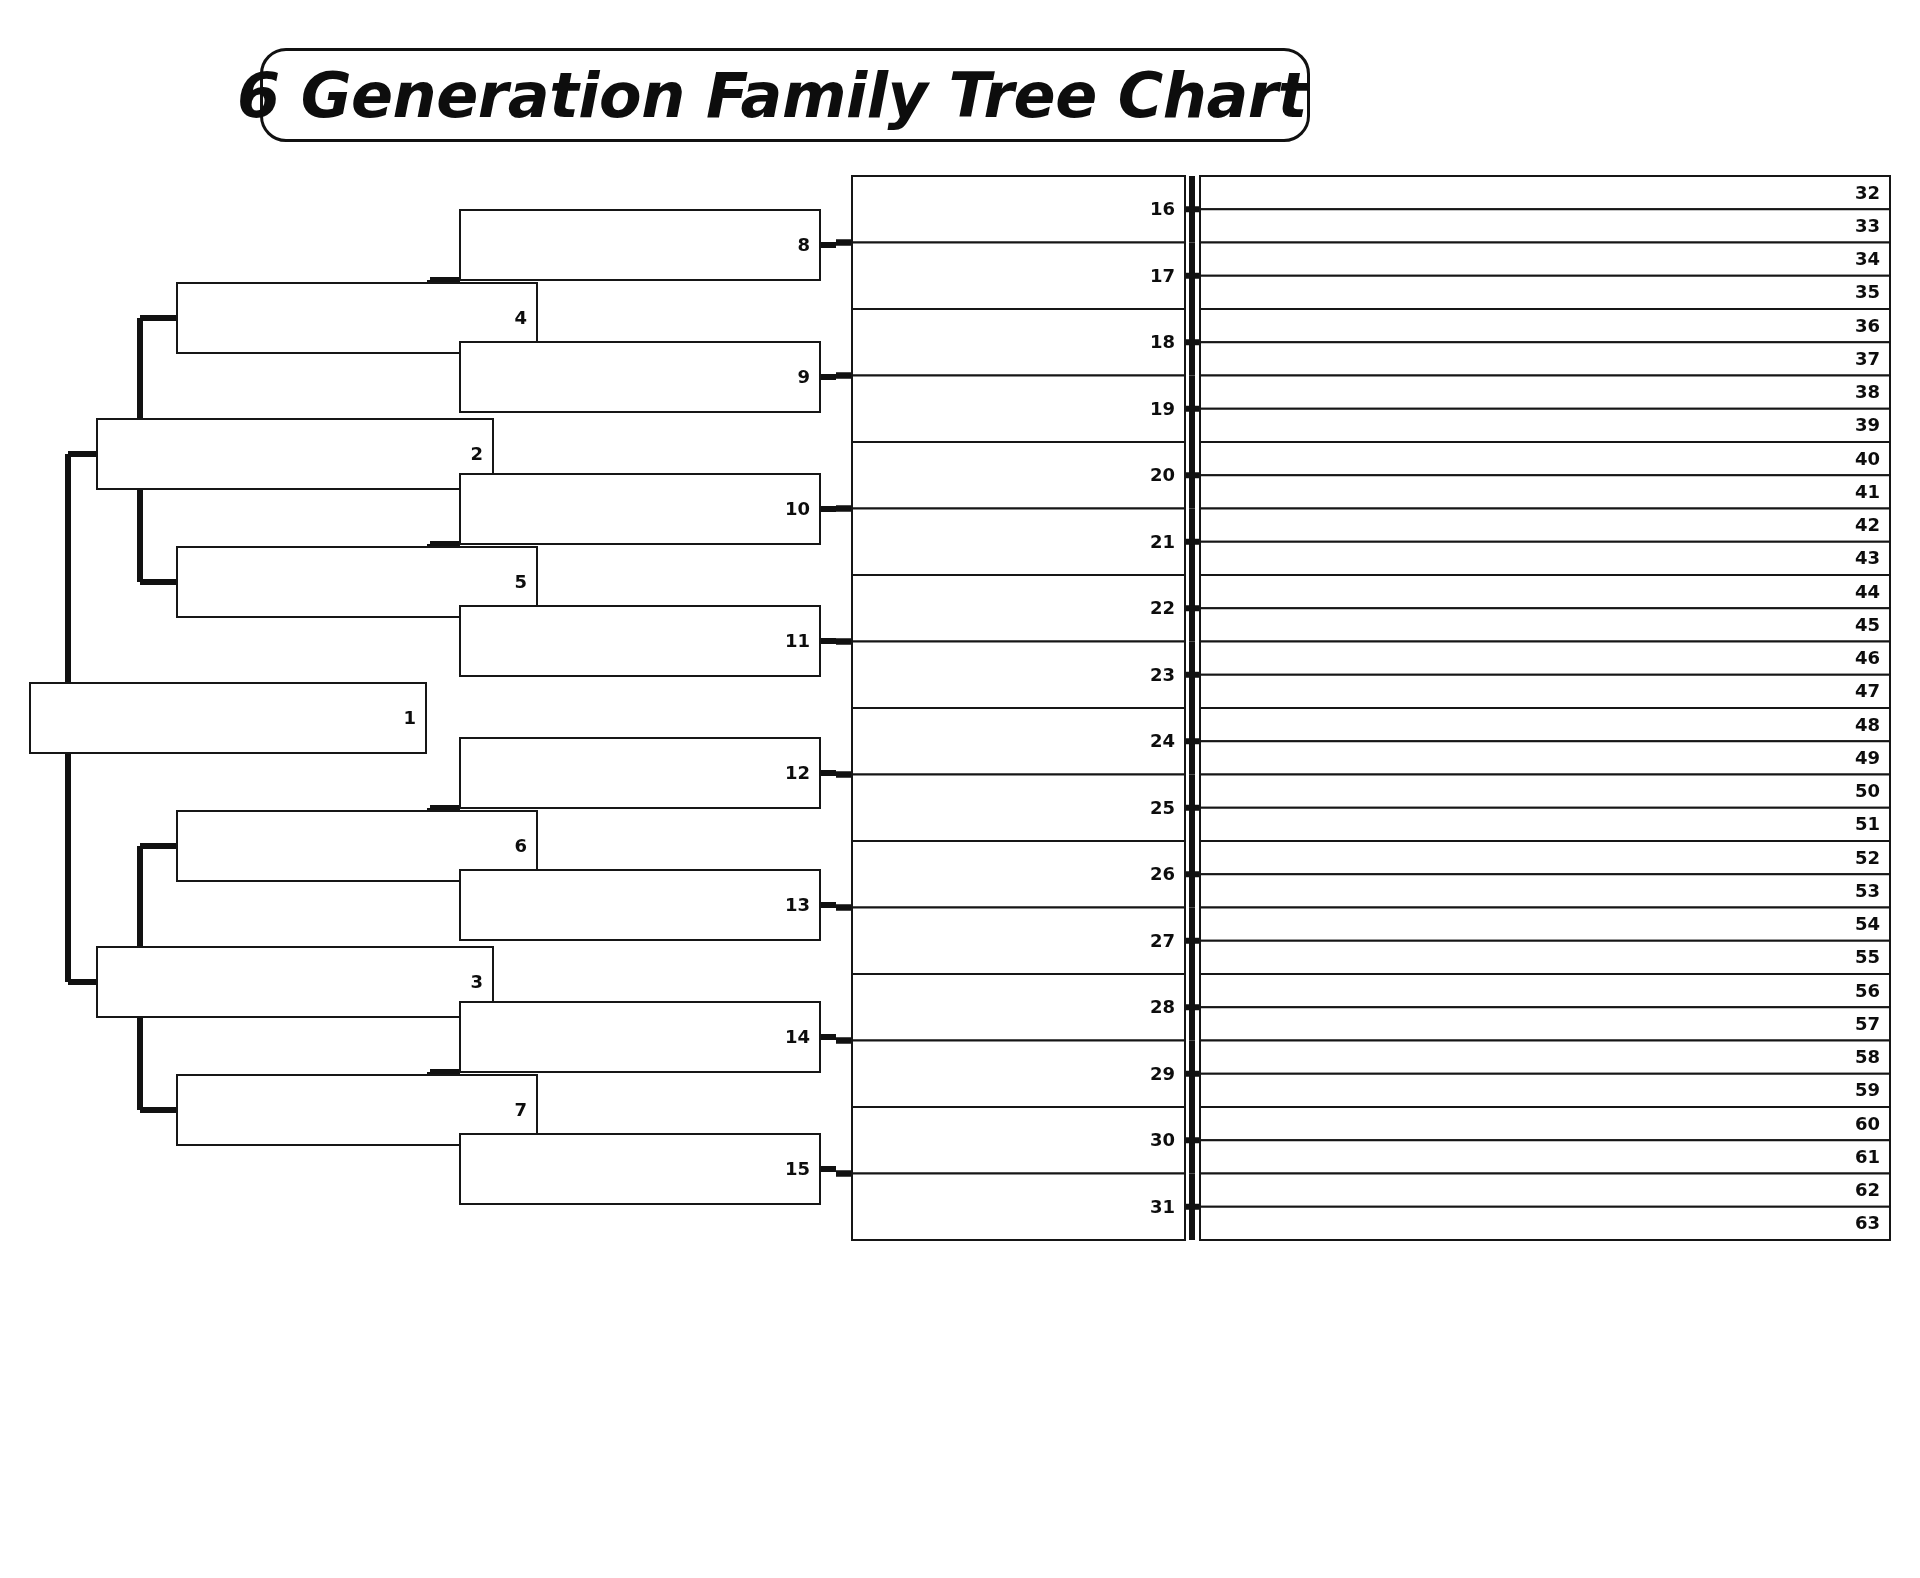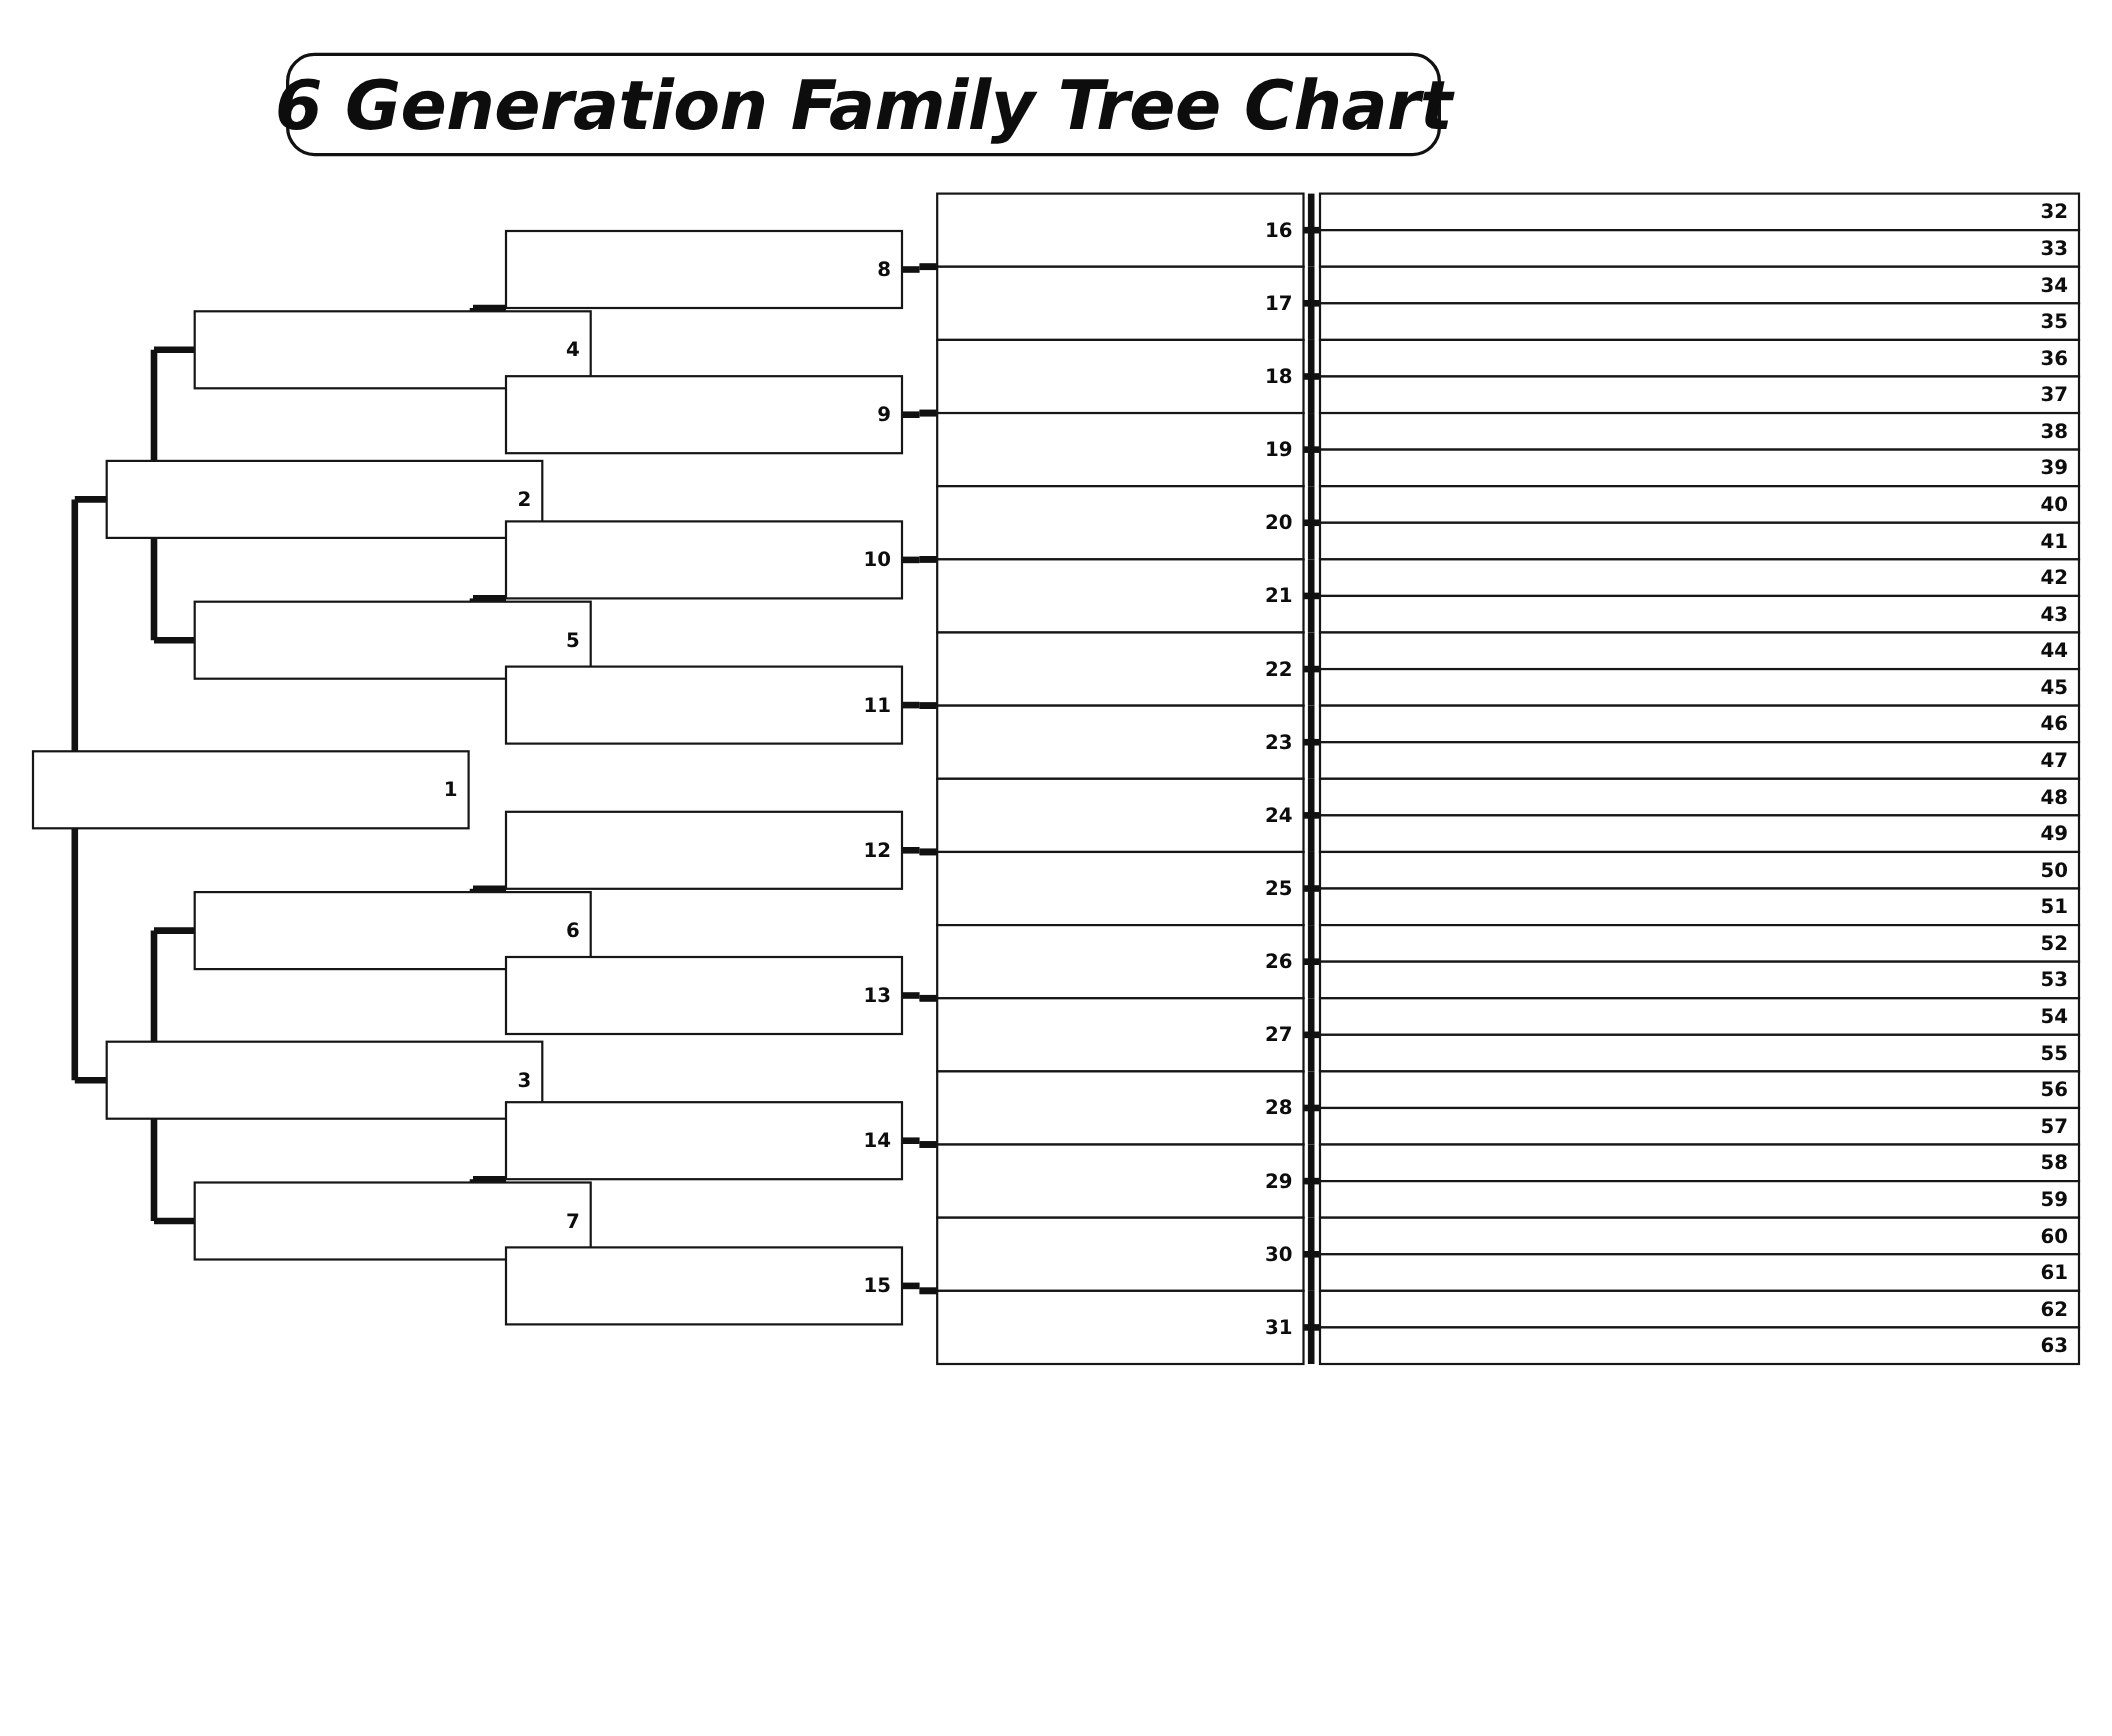--- a/index.html
+++ b/index.html
@@ -2,21 +2,21 @@
 <html><head>
 <meta charset="utf-8">
 <title>6 Generation Family Tree Chart</title>
 <style>
   html,body{margin:0;padding:0;background:#ffffff;}
   body{font-family:"DejaVu Sans","Liberation Sans",sans-serif;}
   #page{position:relative;width:1920px;height:1578px;background:#ffffff;overflow:hidden;}
   #title-box{
     position:absolute;box-sizing:border-box;
     border:3px solid #111;border-radius:26px;background:#fff;
-    display:flex;align-items:center;justify-content:center;
+    display:flex;align-items:center;justify-content:flex-end;
   }
   #title-text{
     font-family:"DejaVu Sans","Liberation Sans",sans-serif;
     font-weight:bold;font-style:italic;color:#0d0d0d;
     letter-spacing:-0.5px;white-space:nowrap;
   }
   #chart-svg{position:absolute;left:0;top:0;}
   .box-rect{fill:#ffffff;stroke:#161616;}
   .conn{stroke:#111111;fill:none;stroke-linecap:butt;}
   .box-num{

